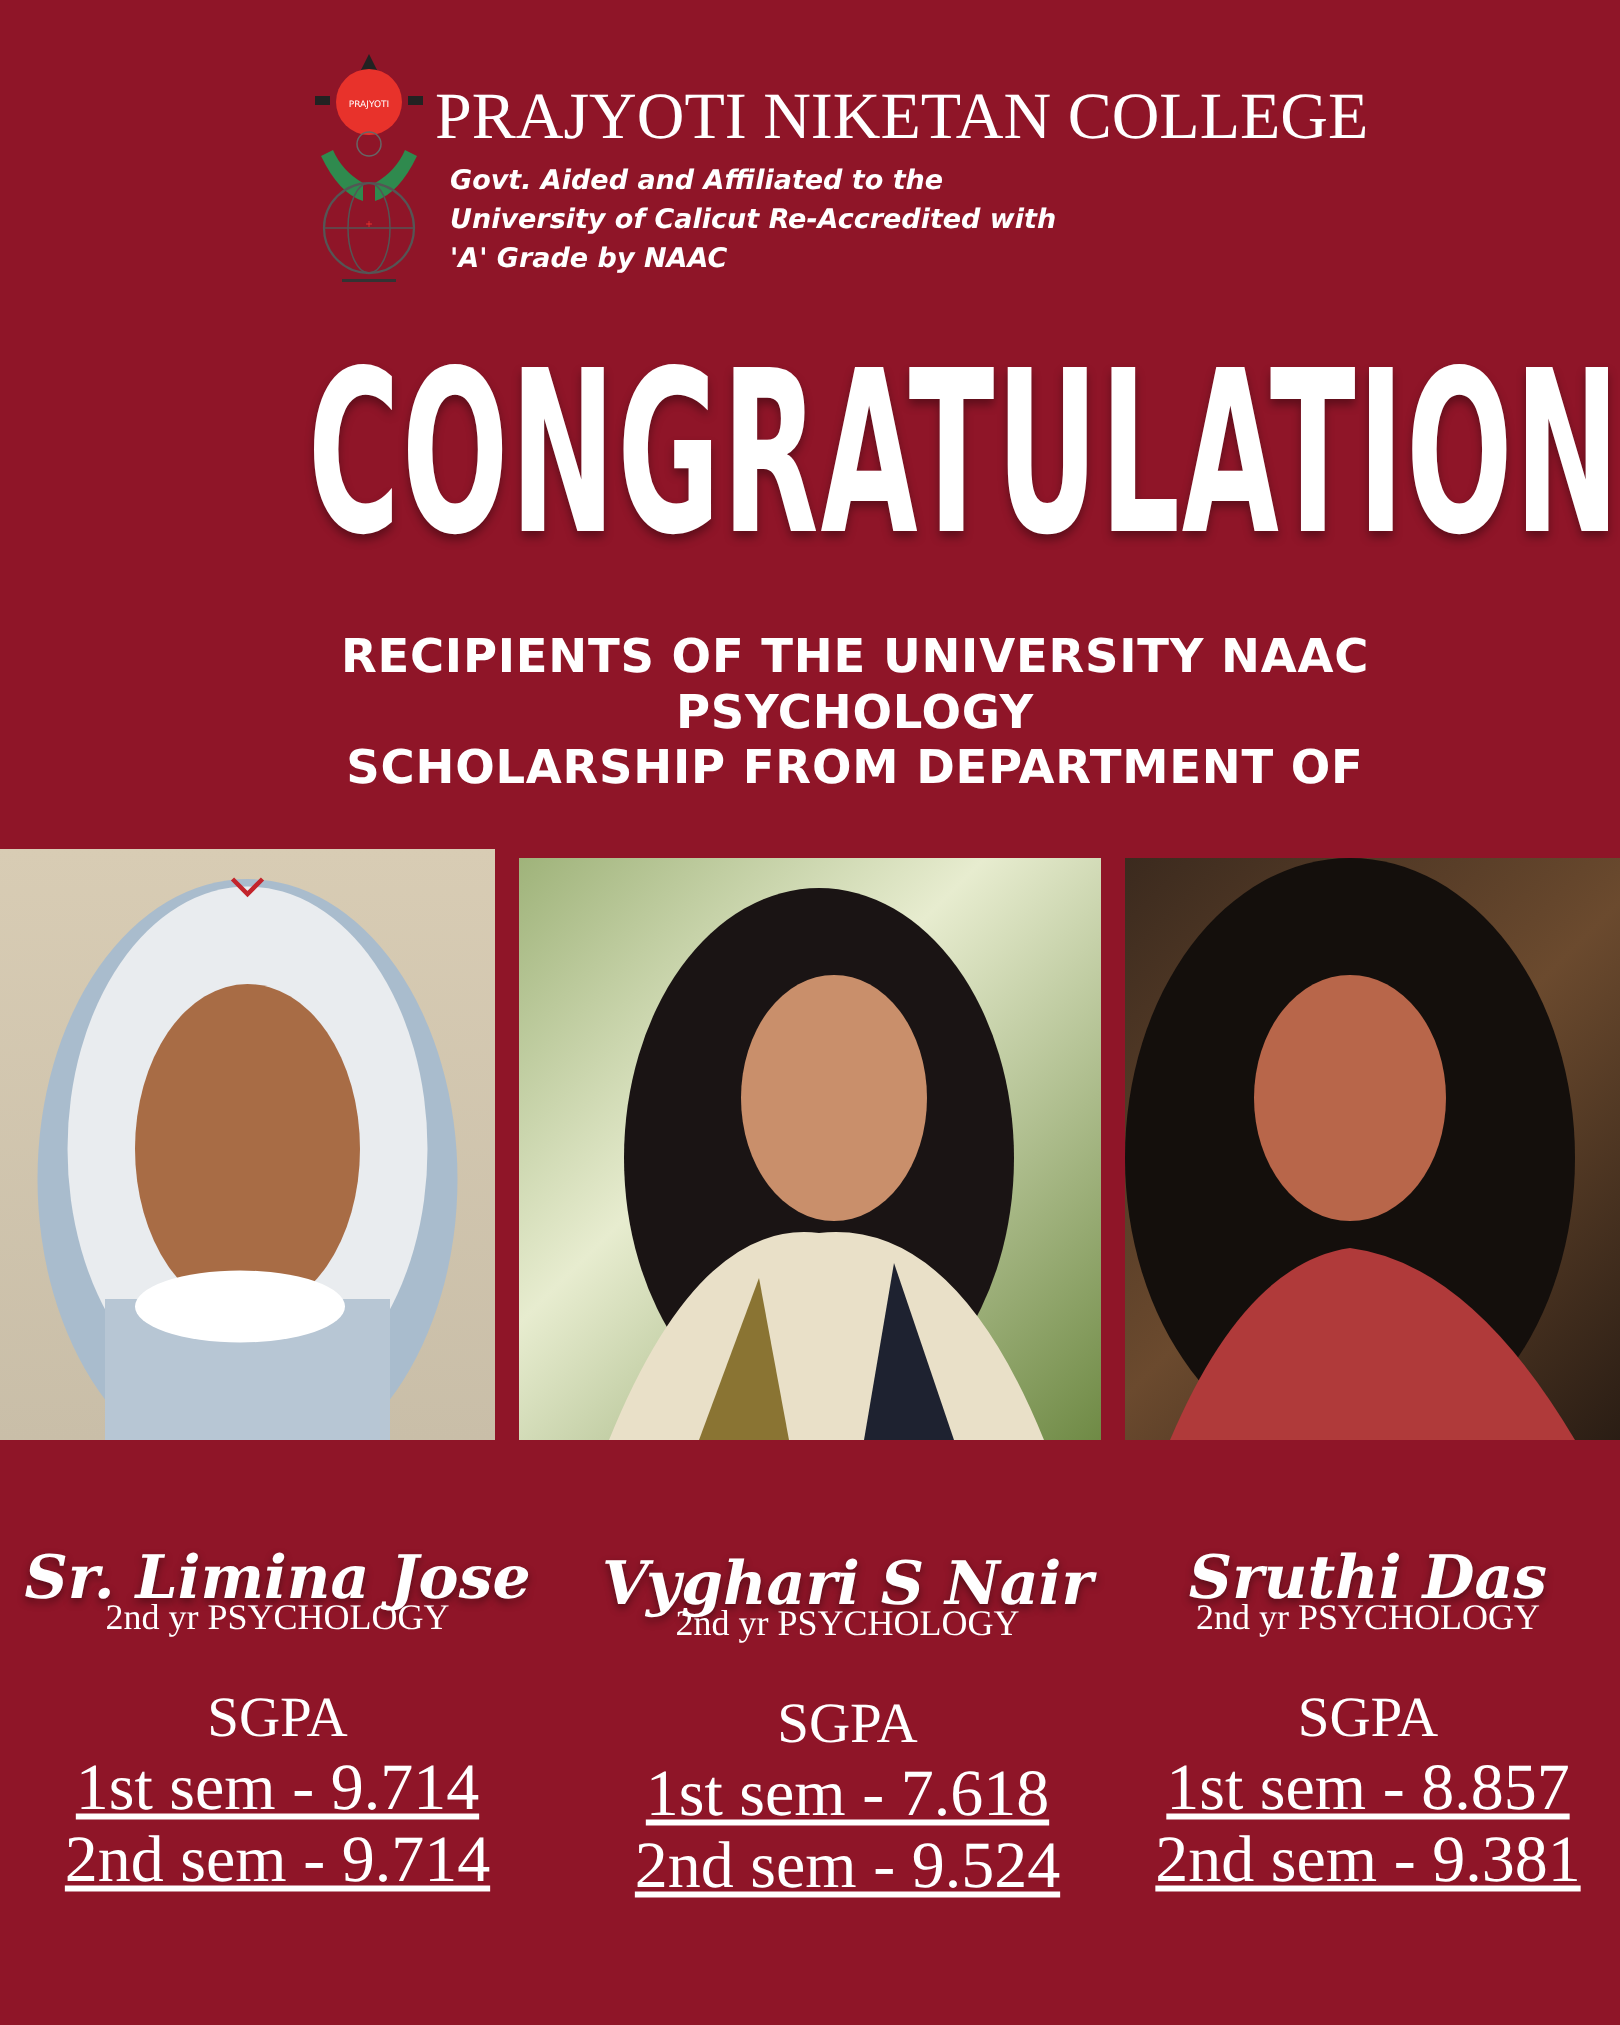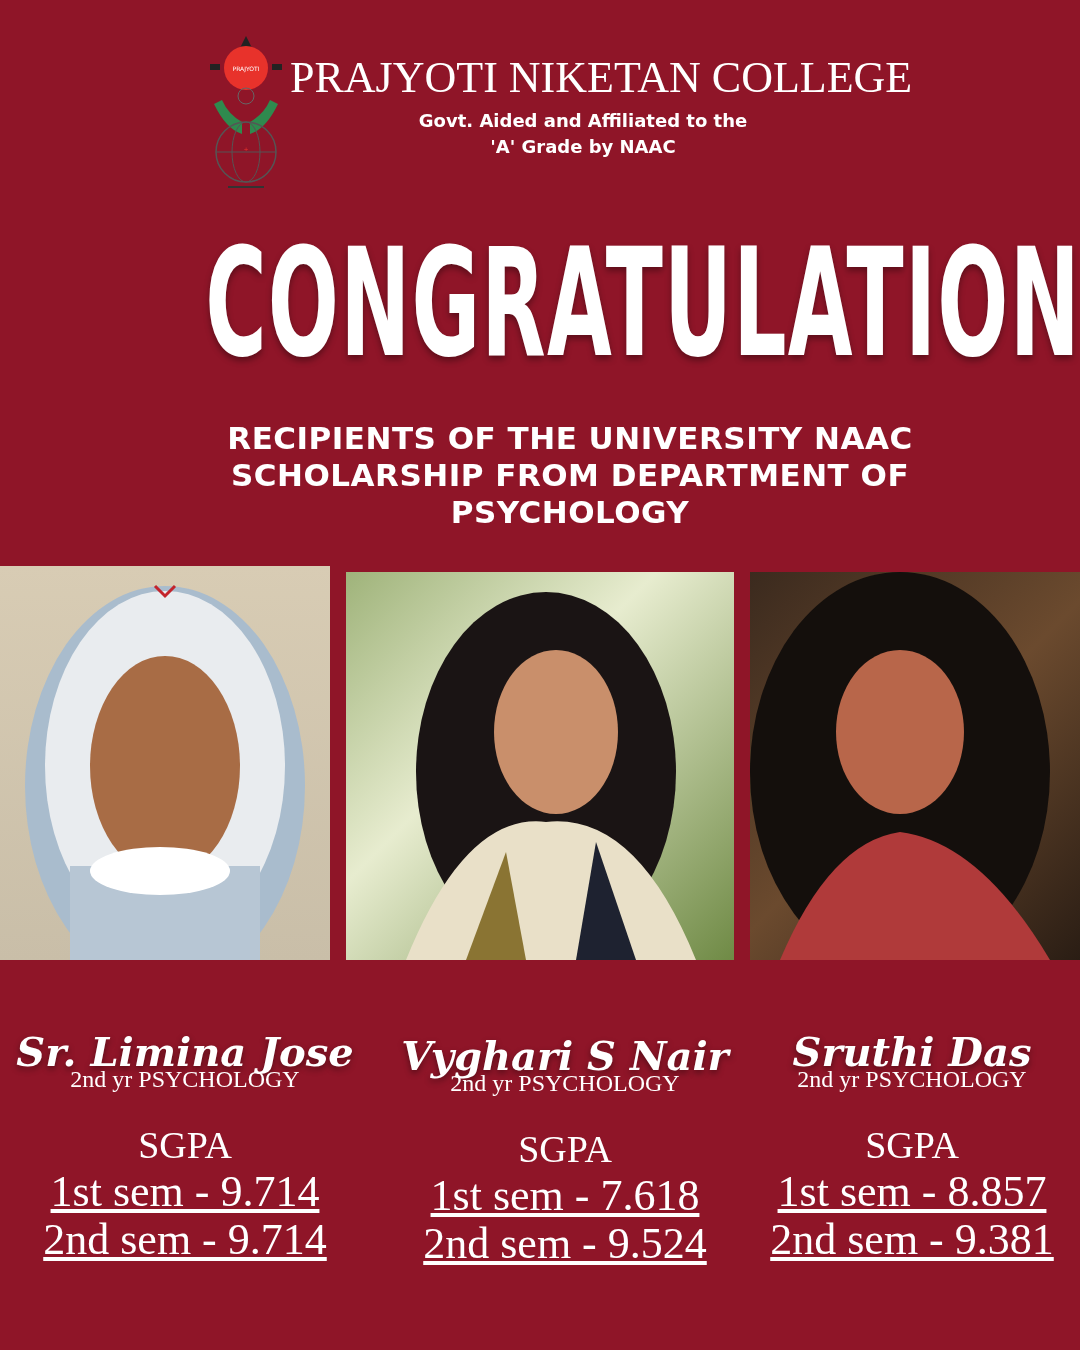--- a/index.html
+++ b/index.html
@@ -1,20 +1,20 @@
 <!DOCTYPE html>
 <html><head>
 <meta charset="utf-8">
 <style>
   html,body{margin:0;padding:0;}
   body{width:1080px;height:1350px;background:#8f1528;position:relative;overflow:hidden;color:#fff;font-family:"Liberation Sans",sans-serif;}
   .abs{position:absolute;}
   .logo{left:206px;top:34px;width:80px;height:160px;}
   .college{left:290px;top:52px;width:620px;font-family:"Liberation Serif",serif;font-size:44px;letter-spacing:0px;white-space:nowrap;}
-  .affil{left:300px;top:108px;width:566px;text-align:center;font-family:"DejaVu Sans",sans-serif;font-weight:bold;font-size:18px;line-height:26px;}
+  .affil{left:300px;top:108px;width:566px;font-family:"DejaVu Sans",sans-serif;font-weight:bold;font-size:18px;line-height:26px;font-style:italic;}
   .congrats{left:0;top:218px;width:1080px;text-align:center;font-family:"DejaVu Sans Condensed","Liberation Sans Narrow","Liberation Sans",sans-serif;font-weight:bold;font-size:150px;line-height:170px;transform:scaleX(0.62) scaleY(1);transform-origin:center;letter-spacing:2px;text-shadow:0 4px 8px rgba(0,0,0,0.35);}
   .recip{left:150px;top:420px;width:840px;text-align:center;font-family:"DejaVu Sans",sans-serif;font-weight:bold;font-size:31px;line-height:37px;letter-spacing:0.5px;}
   .photo{overflow:hidden;}
   .p1{left:0;top:566px;width:330px;height:394px;background:linear-gradient(#d8ccb4,#c9bea8);}
   .p2{left:346px;top:572px;width:388px;height:388px;background:linear-gradient(135deg,#9fb37a,#e7eccf 40%,#6f8a45);}
   .p3{left:750px;top:572px;width:330px;height:388px;background:linear-gradient(135deg,#3b2a1e,#6b4a2e 50%,#2a1d14);}
   .col{width:360px;text-align:center;}
   .name{font-family:"DejaVu Serif",serif;font-style:italic;font-weight:bold;font-size:40px;line-height:48px;text-shadow:0 3px 6px rgba(0,0,0,0.4);white-space:nowrap;margin-top:44px;}
   .yr{font-family:"Liberation Serif",serif;font-size:24px;line-height:26px;margin-top:-10px;}
   .sgpa{font-family:"Liberation Serif",serif;font-size:38px;line-height:46px;margin-top:30px;}
@@ -37,29 +37,30 @@
     <ellipse cx="40" cy="118" rx="14" ry="30" fill="none" stroke="#555" stroke-width="1"></ellipse>
     <line x1="10" y1="118" x2="70" y2="118" stroke="#555" stroke-width="1"></line>
     <text x="40" y="118" font-size="8" fill="#e8322b" text-anchor="middle">+</text>
     <rect x="22" y="152" width="36" height="2" fill="#333"></rect>
   </svg>
 </div>
 
 <div class="abs college">PRAJYOTI NIKETAN COLLEGE</div>
 <div class="abs affil">
   <div>Govt. Aided and Affiliated to the</div>
+  <div>University of Calicut Re-Accredited with</div>
   <div>'A' Grade by NAAC</div>
 </div>
 
 <div class="abs congrats">CONGRATULATIONS!!</div>
 
 <div class="abs recip">
   <div>RECIPIENTS OF THE UNIVERSITY NAAC</div>
+  <div>PSYCHOLOGY</div>
   <div>SCHOLARSHIP FROM DEPARTMENT OF</div>
-  <div>PSYCHOLOGY</div>
 </div>
 
 <div class="abs photo p1">
   <svg width="330" height="394" viewBox="0 0 330 394">
     <ellipse cx="165" cy="220" rx="140" ry="200" fill="#a9bccd"></ellipse>
     <ellipse cx="165" cy="200" rx="120" ry="175" fill="#e9ecef"></ellipse>
     <ellipse cx="165" cy="200" rx="75" ry="110" fill="#a86c45"></ellipse>
     <rect x="70" y="300" width="190" height="94" fill="#b7c6d4"></rect>
     <ellipse cx="160" cy="305" rx="70" ry="24" fill="#fff"></ellipse>
     <path d="M155,20 L165,30 L175,20" stroke="#c3242b" stroke-width="3" fill="none"></path>

